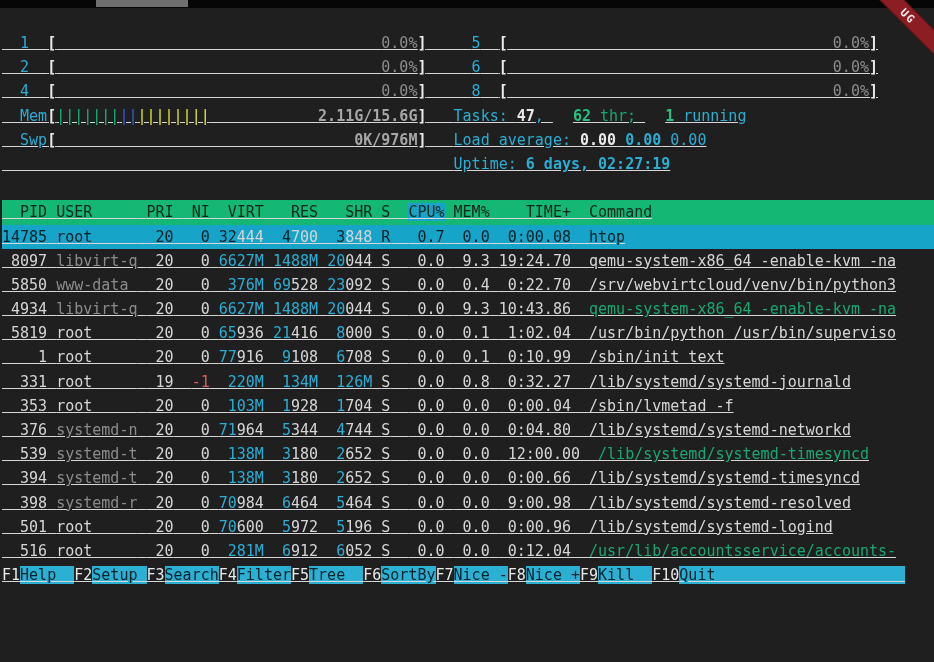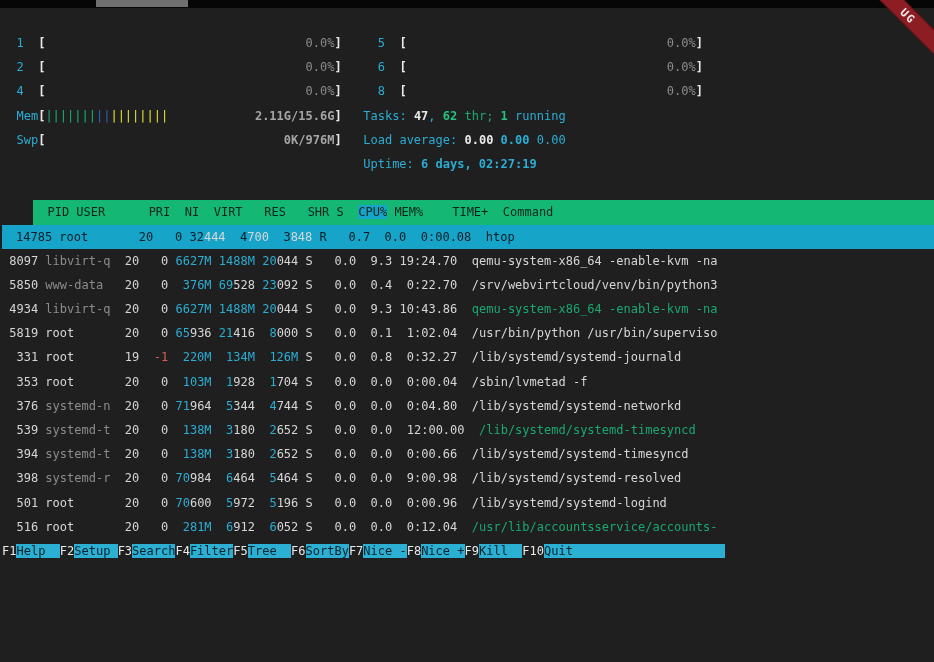--- a/index.html
+++ b/index.html
@@ -6,41 +6,41 @@
   .screen{
     position:relative;width:934px;height:662px;overflow:hidden;
     background:var(--bg,#1f1f1f);
     font-family:"DejaVu Sans Mono","Liberation Mono",monospace;
   }
   .topstrip{position:absolute;top:0;left:0;right:0;height:8px;background:#060606;}
   .tab{position:absolute;top:0;left:96px;width:92px;height:7px;background:#6f6f6f;}
   .term{
     position:absolute;top:8px;left:0;right:0;bottom:0;
     padding:23px 0 0 2px;overflow:hidden;
-    font-size:12px;color:var(--fg);
+    font-size:15px;color:var(--fg);text-decoration:underline;
   }
   .line{height:24.2px;line-height:24.2px;white-space:pre;overflow:hidden;}
   .c-cy{color:var(--cyan);}
   .c-cyb{color:var(--cyan);font-weight:bold;}
   .c-wb{color:var(--white);font-weight:bold;}
   .c-br{color:var(--white);font-weight:bold;}
-  .c-gb{color:var(--green-br);font-weight:bold;}
+  .c-gb{color:var(--green-br);font-weight:bold;margin-left:20px;}
   .c-gdim{color:var(--green);}
   .c-dim{color:var(--dim);}
   .c-grayb{color:var(--gray);font-weight:bold;}
   .c-red{color:var(--red);}
   .c-green{color:var(--green);}
   .c-duser{color:var(--dim);}
   .pipe-g{color:var(--pipe-green);}
   .pipe-b{color:var(--pipe-blue);}
   .pipe-y{color:var(--pipe-yellow);}
-  .thead{background:var(--green-bg);color:#08261a;margin-left:31px;}
+  .thead{background:var(--green-bg);color:#08261a;}
   .thead span{color:#08261a;}
   .thead span.sort{background:var(--sel-bg);}
-  .prow.sel{background:var(--sel-bg);padding-left:14px;}
+  .prow.sel{background:var(--sel-bg);}
   .prow.sel span{color:#071e26 !important;font-weight:normal !important;}
   .fbar .fkey{color:var(--white);}
   .fbar .flabel{background:var(--fkey-bg);color:#07222b;}
   .ribbon{
     position:absolute;top:7px;right:-32px;width:116px;height:16px;
     background:var(--ribbon);transform:rotate(45deg);
     border-top:1px solid rgba(0,0,0,.35);border-bottom:1px solid rgba(0,0,0,.35);
     display:flex;align-items:center;justify-content:center;
     color:#f3eaea;font-size:11px;font-weight:bold;letter-spacing:1.5px;
   }
@@ -59,20 +59,21 @@
       <div class="line">  <span class="c-cy">Mem</span><span class="c-br">[</span><span class="pipe-g">|||||||</span><span class="pipe-b">||</span><span class="pipe-y">||||||||</span>            <span class="c-grayb">2.11G/15.6G</span><span class="c-br">]</span>   <span class="c-cy">Tasks: </span><span class="c-wb">47</span><span class="c-cy">, </span><span class="c-gb">62</span><span class="c-gdim"> thr; </span><span class="c-gb">1</span><span class="c-cy"> running</span></div>
       <div class="line">  <span class="c-cy">Swp</span><span class="c-br">[</span>                                 <span class="c-grayb">0K/976M</span><span class="c-br">]</span>   <span class="c-cy">Load average: </span><span class="c-wb">0.00</span> <span class="c-cyb">0.00</span> <span class="c-cy">0.00</span></div>
       <div class="line">                                                  <span class="c-cy">Uptime: </span><span class="c-cyb">6 days, 02:27:19</span></div>
       <div class="line"></div>
       <div class="line thead"><span>  PID</span> <span>USER     </span> <span>PRI</span> <span> NI</span> <span> VIRT</span> <span>  RES</span> <span>  SHR</span> <span>S</span>  <span class="sort">CPU%</span> <span>MEM%</span> <span>   TIME+</span>  <span>Command</span></div>
       <div class="line prow sel"><span>14785</span> <span>root     </span> <span> 20</span>   <span>0</span> <span class="c-cy">32</span>444  <span class="c-cy">4</span>700  <span class="c-cy">3</span>848 <span>R</span>  <span> 0.7</span> <span> 0.0</span> <span> 0:00.08</span>  <span>htop</span></div>
       <div class="line prow"><span> 8097</span> <span class="c-duser">libvirt-q</span> <span> 20</span>   <span>0</span> <span class="c-cy">6627M</span> <span class="c-cy">1488M</span> <span class="c-cy">20</span>044 <span>S</span>  <span> 0.0</span> <span> 9.3</span> <span>19:24.70</span>  <span>qemu-system-x86_64 -enable-kvm -na</span></div>
       <div class="line prow"><span> 5850</span> <span class="c-duser">www-data </span> <span> 20</span>   <span>0</span>  <span class="c-cy">376M</span> <span class="c-cy">69</span>528 <span class="c-cy">23</span>092 <span>S</span>  <span> 0.0</span> <span> 0.4</span> <span> 0:22.70</span>  <span>/srv/webvirtcloud/venv/bin/python3</span></div>
       <div class="line prow"><span> 4934</span> <span class="c-duser">libvirt-q</span> <span> 20</span>   <span>0</span> <span class="c-cy">6627M</span> <span class="c-cy">1488M</span> <span class="c-cy">20</span>044 <span>S</span>  <span> 0.0</span> <span> 9.3</span> <span>10:43.86</span>  <span class="c-green">qemu-system-x86_64 -enable-kvm -na</span></div>
       <div class="line prow"><span> 5819</span> <span>root     </span> <span> 20</span>   <span>0</span> <span class="c-cy">65</span>936 <span class="c-cy">21</span>416  <span class="c-cy">8</span>000 <span>S</span>  <span> 0.0</span> <span> 0.1</span> <span> 1:02.04</span>  <span>/usr/bin/python /usr/bin/superviso</span></div>
+      <div class="line prow"><span>    1</span> <span>root     </span> <span> 20</span>   <span>0</span> <span class="c-cy">77</span>916  <span class="c-cy">9</span>108  <span class="c-cy">6</span>708 <span>S</span>  <span> 0.0</span> <span> 0.1</span> <span> 0:10.99</span>  <span>/sbin/init text</span></div>
       <div class="line prow"><span>  331</span> <span>root     </span> <span> 19</span>  <span class="c-red">-1</span>  <span class="c-cy">220M</span>  <span class="c-cy">134M</span>  <span class="c-cy">126M</span> <span>S</span>  <span> 0.0</span> <span> 0.8</span> <span> 0:32.27</span>  <span>/lib/systemd/systemd-journald</span></div>
       <div class="line prow"><span>  353</span> <span>root     </span> <span> 20</span>   <span>0</span>  <span class="c-cy">103M</span>  <span class="c-cy">1</span>928  <span class="c-cy">1</span>704 <span>S</span>  <span> 0.0</span> <span> 0.0</span> <span> 0:00.04</span>  <span>/sbin/lvmetad -f</span></div>
       <div class="line prow"><span>  376</span> <span class="c-duser">systemd-n</span> <span> 20</span>   <span>0</span> <span class="c-cy">71</span>964  <span class="c-cy">5</span>344  <span class="c-cy">4</span>744 <span>S</span>  <span> 0.0</span> <span> 0.0</span> <span> 0:04.80</span>  <span>/lib/systemd/systemd-networkd</span></div>
       <div class="line prow"><span>  539</span> <span class="c-duser">systemd-t</span> <span> 20</span>   <span>0</span>  <span class="c-cy">138M</span>  <span class="c-cy">3</span>180  <span class="c-cy">2</span>652 <span>S</span>  <span> 0.0</span> <span> 0.0</span> <span> 12:00.00</span>  <span class="c-green">/lib/systemd/systemd-timesyncd</span></div>
       <div class="line prow"><span>  394</span> <span class="c-duser">systemd-t</span> <span> 20</span>   <span>0</span>  <span class="c-cy">138M</span>  <span class="c-cy">3</span>180  <span class="c-cy">2</span>652 <span>S</span>  <span> 0.0</span> <span> 0.0</span> <span> 0:00.66</span>  <span>/lib/systemd/systemd-timesyncd</span></div>
       <div class="line prow"><span>  398</span> <span class="c-duser">systemd-r</span> <span> 20</span>   <span>0</span> <span class="c-cy">70</span>984  <span class="c-cy">6</span>464  <span class="c-cy">5</span>464 <span>S</span>  <span> 0.0</span> <span> 0.0</span> <span> 9:00.98</span>  <span>/lib/systemd/systemd-resolved</span></div>
       <div class="line prow"><span>  501</span> <span>root     </span> <span> 20</span>   <span>0</span> <span class="c-cy">70</span>600  <span class="c-cy">5</span>972  <span class="c-cy">5</span>196 <span>S</span>  <span> 0.0</span> <span> 0.0</span> <span> 0:00.96</span>  <span>/lib/systemd/systemd-logind</span></div>
       <div class="line prow"><span>  516</span> <span>root     </span> <span> 20</span>   <span>0</span>  <span class="c-cy">281M</span>  <span class="c-cy">6</span>912  <span class="c-cy">6</span>052 <span>S</span>  <span> 0.0</span> <span> 0.0</span> <span> 0:12.04</span>  <span class="c-green">/usr/lib/accountsservice/accounts-</span></div>
       <div class="line fbar"><span class="fkey">F1</span><span class="flabel">Help  </span><span class="fkey">F2</span><span class="flabel">Setup </span><span class="fkey">F3</span><span class="flabel">Search</span><span class="fkey">F4</span><span class="flabel">Filter</span><span class="fkey">F5</span><span class="flabel">Tree  </span><span class="fkey">F6</span><span class="flabel">SortBy</span><span class="fkey">F7</span><span class="flabel">Nice -</span><span class="fkey">F8</span><span class="flabel">Nice +</span><span class="fkey">F9</span><span class="flabel">Kill  </span><span class="fkey">F10</span><span class="flabel">Quit                     </span></div>
     </div>

